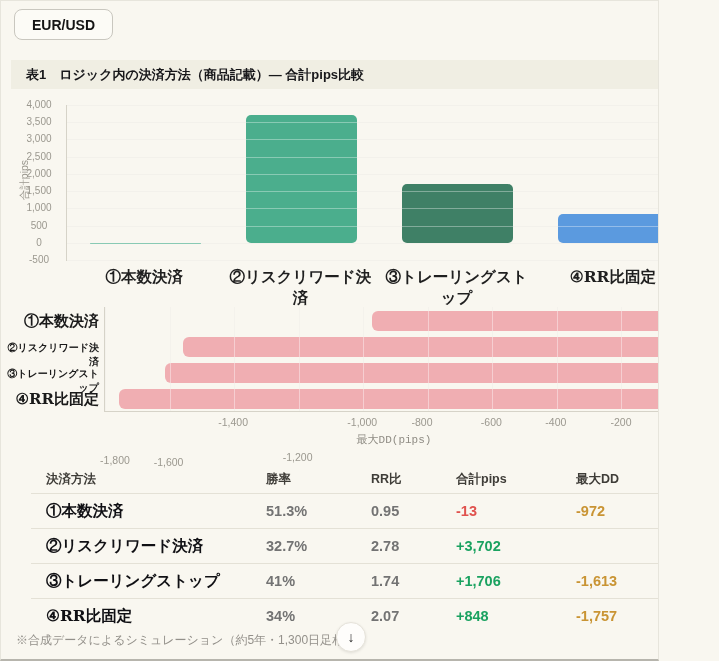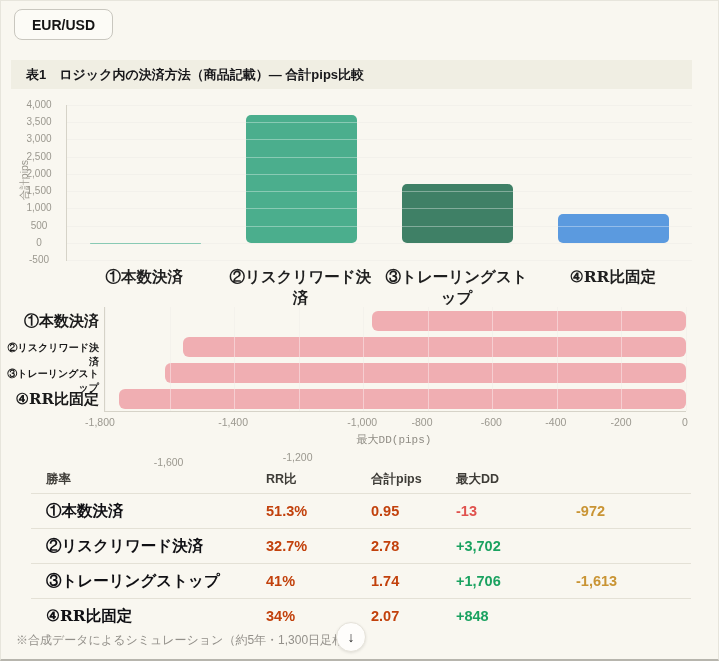--- a/index.html
+++ b/index.html
@@ -1,16 +1,16 @@
 <!DOCTYPE html>
 <html><head>
 <meta charset="utf-8">
 <style>
   html,body{margin:0;padding:0;background:#f9f7f0;font-family:"Liberation Sans",sans-serif;}
-  .page{position:relative;width:719px;height:661px;background:#f9f7f0;overflow:hidden;
+  .page{position:relative;width:659px;height:661px;background:#f9f7f0;overflow:hidden;
         box-sizing:border-box;border:1px solid #e7e5dc;border-bottom:2px solid #b7b5ad;}
 
   
   .pair-btn{position:absolute;left:13px;top:8px;height:31px;padding:0 17px;
     display:inline-flex;align-items:center;justify-content:center;
     background:#fcfbf6;border:1px solid #c9c7bf;border-radius:8px;
     font-family:"Liberation Sans",sans-serif;font-size:14px;font-weight:700;color:#141414;cursor:pointer;}
   .title-bar{position:absolute;left:10px;top:59px;width:681px;height:29px;background:#f0eee3;
     display:flex;align-items:center;padding-left:15px;box-sizing:border-box;
     font-size:13px;font-weight:700;color:#17171a;}
@@ -42,21 +42,21 @@
   .htick{position:absolute;top:415px;width:60px;margin-left:-30px;text-align:center;
     font-size:10.5px;color:#9b988f;}
   .hchart-xlabel{position:absolute;left:243px;top:431px;width:300px;text-align:center;
     font-size:11px;color:#8f8c84;font-family:Liberation Mono, monospace;}
 
   
   .tbl{position:absolute;left:30px;top:465px;width:660px;}
   .tr{display:grid;grid-template-columns:220px 105px 85px 120px 1fr;align-items:center;
     border-top:1px solid #e4e1d6;height:34px;}
   .tr.th{border-top:none;height:27px;}
-  .td{padding-left:15px;font-size:14.5px;font-weight:600;color:#c2410c;}
+  .td{padding-left:15px;font-size:14.5px;font-weight:600;color:#737373;}
   .tr.th .td{font-size:12.5px;font-weight:600;color:#3f3d38;}
   .td.method{font-family:"DejaVu Serif",serif;font-size:15.5px;color:#101014;}
 
   
   .note{position:absolute;left:15px;top:631px;font-size:12px;color:#93908a;}
   .dl-btn{position:absolute;left:335px;top:621px;width:30px;height:30px;border-radius:50%;
     background:#fefdfb;border:1px solid #e6e3da;box-shadow:0 1px 3px rgba(0,0,0,0.10);
     display:flex;align-items:center;justify-content:center;cursor:pointer;
     font-size:14px;color:#2a2a2a;padding:0;}
 </style>
@@ -144,36 +144,37 @@
         <div class="grid-v over" style="left: 516.444px;"></div>
         <div class="grid-v over" style="left: 581px;"></div>
       </div>
     <div id="hcats">
         <div class="hcat" style="top: 311px;">①本数決済</div>
         <div class="hcat small" style="top: 340px;">②リスクリワード決済</div>
         <div class="hcat small" style="top: 366px;">③トレーリングストップ</div>
         <div class="hcat" style="top: 389px;">④RR比固定</div>
       </div>
     <div id="hticks">
-        <div class="htick" style="left: 99px;">-1,800</div>
+        <div class="htick" style="left: 114px; margin-top: 38px;">-1,800</div>
         <div class="htick" style="left: 167.556px; margin-top: 40px;">-1,600</div>
         <div class="htick" style="left: 232.111px;">-1,400</div>
         <div class="htick" style="left: 296.667px; margin-top: 35px;">-1,200</div>
         <div class="htick" style="left: 361.222px;">-1,000</div>
         <div class="htick" style="left: 421px;">-800</div>
         <div class="htick" style="left: 490.333px;">-600</div>
         <div class="htick" style="left: 554.889px;">-400</div>
         <div class="htick" style="left: 620px;">-200</div>
         <div class="htick" style="left: 684px;">0</div>
       </div>
     <div class="hchart-xlabel">最大DD(pips)</div>
   </div>
 
   <div class="tbl">
     <div class="tr th">
+      <div class="td">決済方法</div>
       <div class="td">勝率</div>
       <div class="td">RR比</div>
       <div class="td">合計pips</div>
       <div class="td">最大DD</div>
     </div>
 
     <div class="tr">
       <div class="td method">①本数決済</div>
       <div class="td">51.3%</div>
       <div class="td">0.95</div>
@@ -191,20 +192,21 @@
       <div class="td">41%</div>
       <div class="td">1.74</div>
       <div class="td" style="color: rgb(26, 162, 96);">+1,706</div>
       <div class="td" style="color: rgb(201, 148, 52);">-1,613</div>
     </div>
     <div class="tr">
       <div class="td method">④RR比固定</div>
       <div class="td">34%</div>
       <div class="td">2.07</div>
       <div class="td" style="color: rgb(26, 162, 96);">+848</div>
+      <div class="td" style="color: rgb(201, 148, 52);">-1,757</div>
     </div>
   </div>
 
   <div class="note">※合成データによるシミュレーション（約5年・1,300日足相当）</div>
   <button class="dl-btn">
     <span>↓</span>
   </button>
 
 </div>
 

